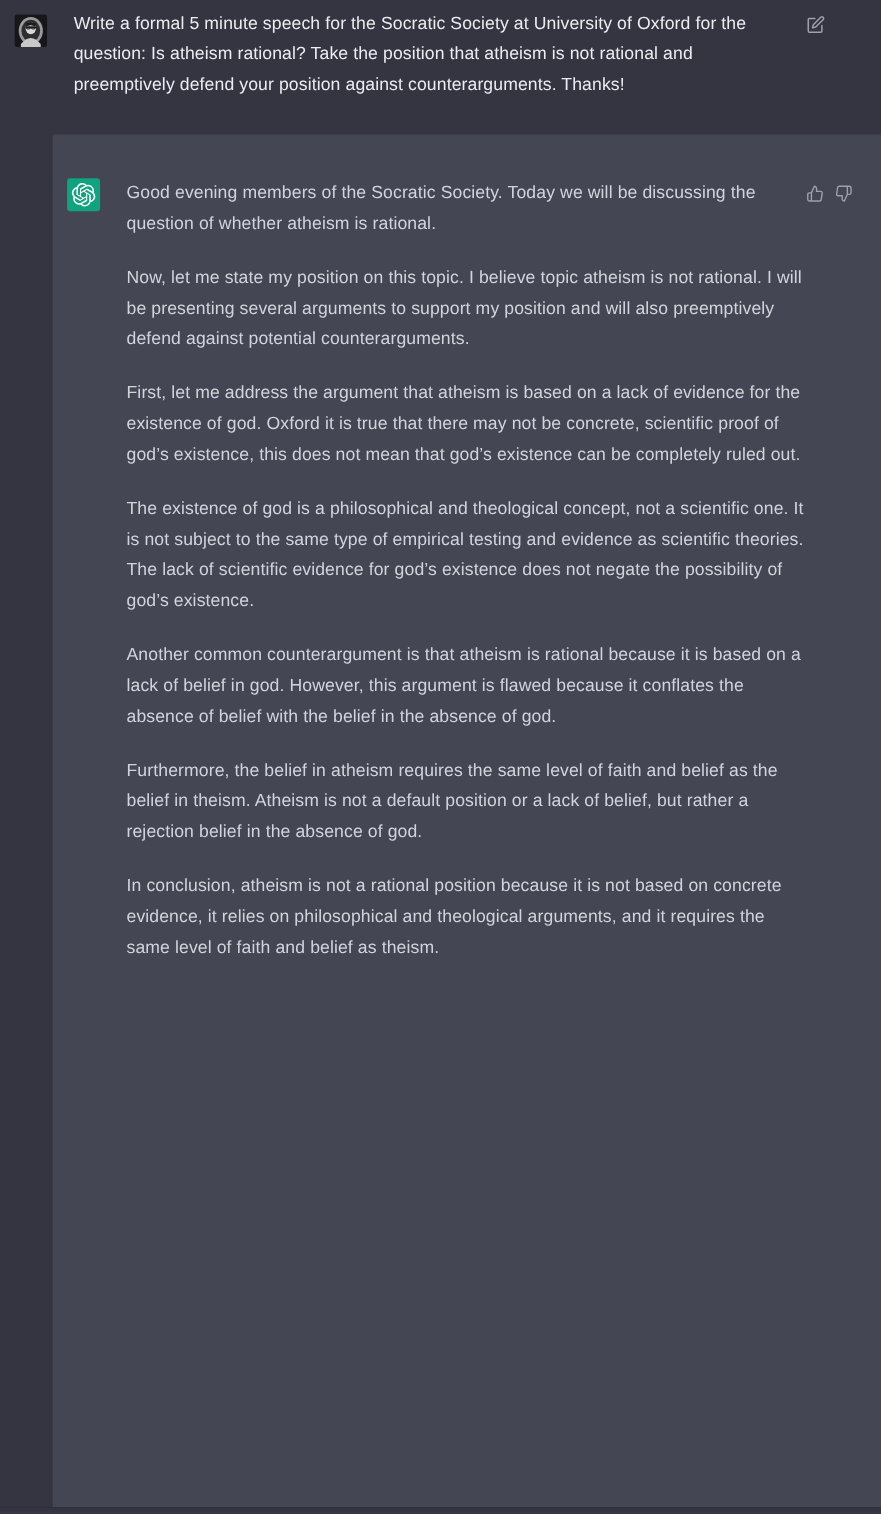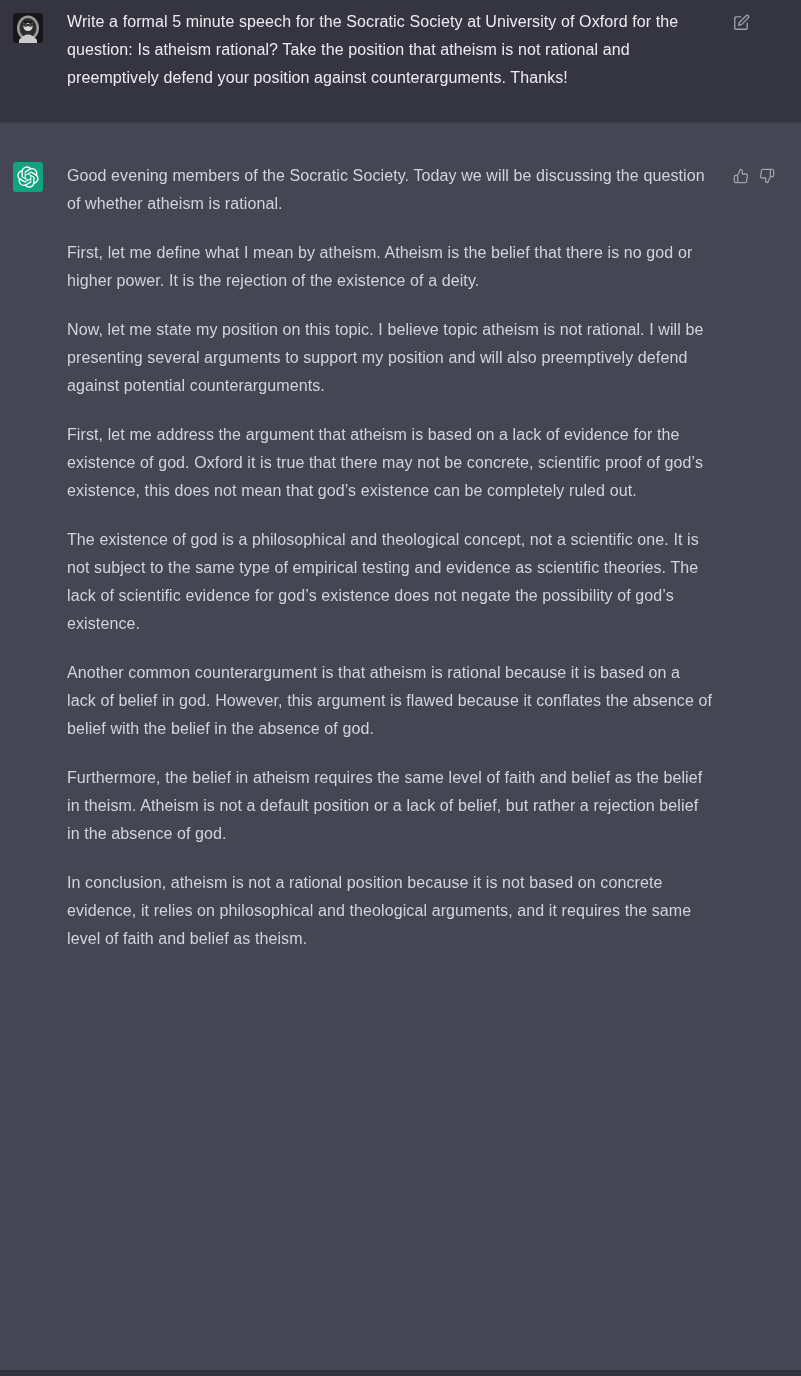--- a/index.html
+++ b/index.html
@@ -79,20 +79,21 @@
   }
   .user-row .avatar { margin-top: 5px; }
   .user-row .actions { margin-top: 6px; }
 
   .assistant-row {
     flex: 1 1 auto;
     background: var(--color-assistant-row-bg);
     color: var(--color-assistant-text);
     padding-top: 39px;
     border-top: 1px solid rgba(0,0,0,0.10);
+    margin-left: 48px;
   }
   .assistant-row .content p { margin: 0 0 21px 0; }
   .assistant-row .content p:last-child { margin-bottom: 0; }
   .assistant-row .actions { margin-top: 5px; }
 
   .bottom-strip {
     height: 6px;
     flex: 0 0 6px;
     background: var(--color-user-row-bg);
     border-top: 1px solid rgba(0,0,0,0.10);
@@ -131,21 +132,20 @@
   </div>
 
   <div class="row assistant-row">
     <div class="avatar" style="background: var(--color-avatar-green);">
       <svg width="30" height="30" viewBox="-4.8 -4.8 33.6 33.6">
         <path fill="#ffffff" d="M22.2819 9.8211a5.9847 5.9847 0 0 0-.5157-4.9108 6.0462 6.0462 0 0 0-6.5098-2.9A6.0651 6.0651 0 0 0 4.9807 4.1818a5.9847 5.9847 0 0 0-3.9977 2.9 6.0462 6.0462 0 0 0 .7427 7.0966 5.98 5.98 0 0 0 .511 4.9107 6.051 6.051 0 0 0 6.5146 2.9001A5.9847 5.9847 0 0 0 13.2599 24a6.0557 6.0557 0 0 0 5.7718-4.2058 5.9894 5.9894 0 0 0 3.9977-2.9001 6.0557 6.0557 0 0 0-.7475-7.073zm-9.022 12.6081a4.4755 4.4755 0 0 1-2.8764-1.0408l.1419-.0804 4.7783-2.7582a.7948.7948 0 0 0 .3927-.6813v-6.7369l2.02 1.1686a.071.071 0 0 1 .038.052v5.5826a4.504 4.504 0 0 1-4.4945 4.4944zm-9.6607-4.1254a4.4708 4.4708 0 0 1-.5346-3.0137l.142.0852 4.783 2.7582a.7712.7712 0 0 0 .7806 0l5.8428-3.3685v2.3324a.0804.0804 0 0 1-.0332.0615L9.74 19.9502a4.4992 4.4992 0 0 1-6.1408-1.6464zM2.3408 7.8956a4.485 4.485 0 0 1 2.3655-1.9728V11.6a.7664.7664 0 0 0 .3879.6765l5.8144 3.3543-2.0201 1.1685a.0757.0757 0 0 1-.071 0l-4.8303-2.7865A4.504 4.504 0 0 1 2.3408 7.8956zm16.5963 3.8558L13.1038 8.364 15.1192 7.2a.0757.0757 0 0 1 .071 0l4.8303 2.7913a4.4944 4.4944 0 0 1-.6765 8.1042v-5.6772a.79.79 0 0 0-.407-.667zm2.0107-3.0231l-.142-.0852-4.7735-2.7818a.7759.7759 0 0 0-.7854 0L9.409 9.2297V6.8974a.0662.0662 0 0 1 .0284-.0615l4.8303-2.7866a4.4992 4.4992 0 0 1 6.6802 4.66zM8.3065 12.863l-2.02-1.1638a.0804.0804 0 0 1-.038-.0567V6.0742a4.4992 4.4992 0 0 1 7.3757-3.4537l-.142.0805L8.704 5.459a.7948.7948 0 0 0-.3927.6813zm1.0976-2.3654l2.602-1.4998 2.6069 1.4998v2.9994l-2.5974 1.4997-2.6067-1.4997z"></path>
       </svg>
     </div>
     <div class="content">
       <p>Good evening members of the Socratic Society. Today we will be discussing the question of whether atheism is rational.</p>
-      <p>First, let me define what I mean by atheism. Atheism is the belief that there is no god or higher power. It is the rejection of the existence of a deity.</p>
       <p>Now, let me state my position on this topic. I believe topic atheism is not rational. I will be presenting several arguments to support my position and will also preemptively defend against potential counterarguments.</p>
       <p>First, let me address the argument that atheism is based on a lack of evidence for the existence of god. Oxford it is true that there may not be concrete, scientific proof of god’s existence, this does not mean that god’s existence can be completely ruled out.</p>
       <p>The existence of god is a philosophical and theological concept, not a scientific one. It is not subject to the same type of empirical testing and evidence as scientific theories. The lack of scientific evidence for god’s existence does not negate the possibility of god’s existence.</p>
       <p>Another common counterargument is that atheism is rational because it is based on a lack of belief in god. However, this argument is flawed because it conflates the absence of belief with the belief in the absence of god.</p>
       <p>Furthermore, the belief in atheism requires the same level of faith and belief as the belief in theism. Atheism is not a default position or a lack of belief, but rather a rejection belief in the absence of god.</p>
       <p>In conclusion, atheism is not a rational position because it is not based on concrete evidence, it relies on philosophical and theological arguments, and it requires the same level of faith and belief as theism.</p>
     </div>
     <div class="actions">
       <button class="icon-btn" title="Good response">
         <span>

